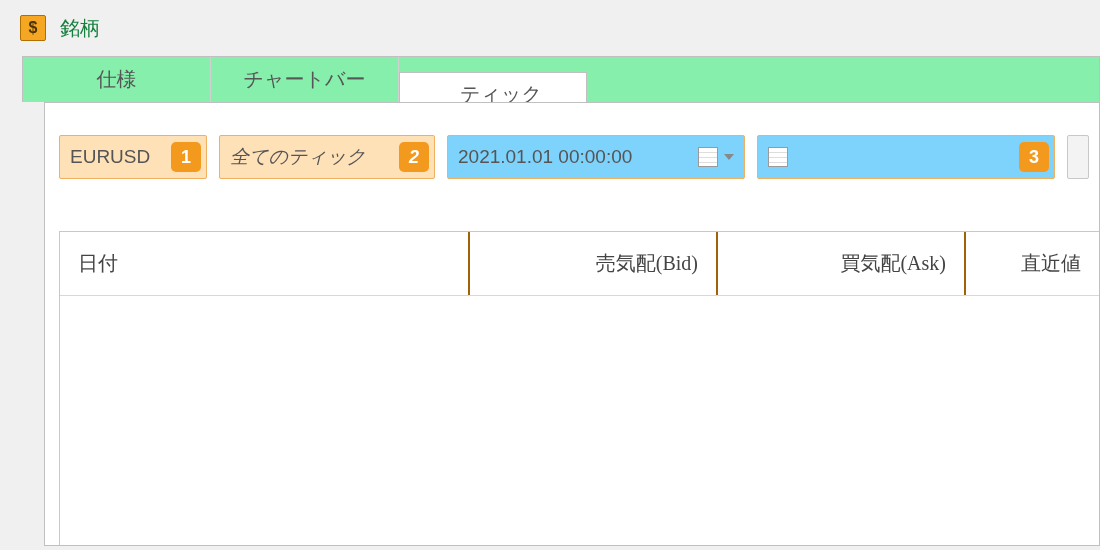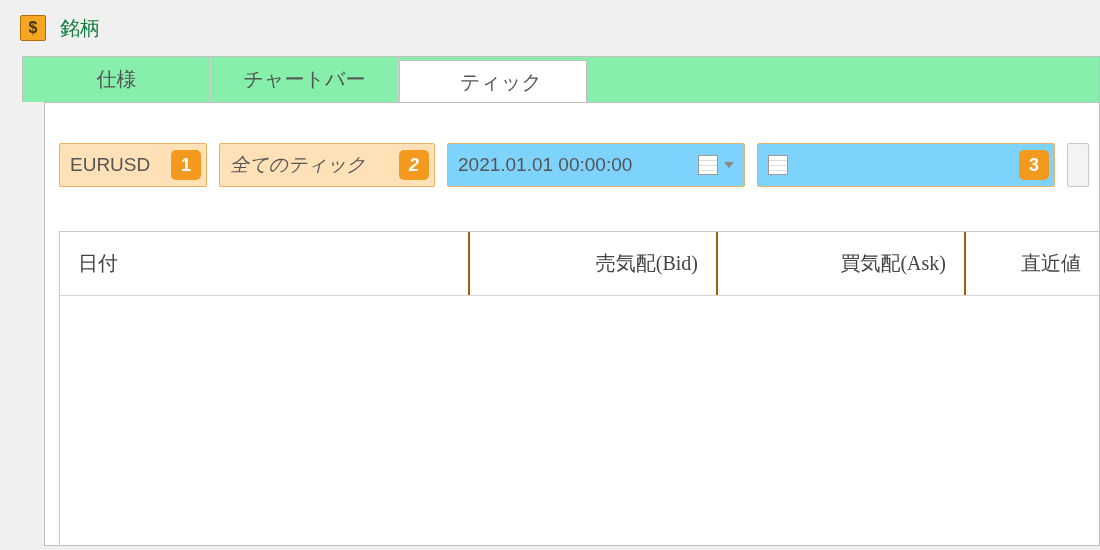--- a/index.html
+++ b/index.html
@@ -49,38 +49,37 @@
     font-size: 20px;
     color: #555;
     border-right: 1px solid #d0d0d0;
     cursor: pointer;
   }
   .tab.active {
     background: #ffffff;
     border: 1px solid #c0c0c0;
     border-bottom: 1px solid #ffffff;
     position: relative;
-    top: 3px;
+    top: 15px;
     padding-left: 16px;
   }
 
   
   .panel {
     margin-left: 22px;
     background: #ffffff;
     border: 1px solid #c0c0c0;
     border-top: 1px solid #c0c0c0;
     height: 444px;
     position: relative;
   }
 
   
   .toolbar {
     display: flex;
-    align-items: center;
     gap: 12px;
     padding: 32px 10px 0 14px;
     height: 92px;
   }
   .field {
     height: 44px;
     background: #ffe1b8;
     border: 1px solid #f0b060;
     border-radius: 2px;
     display: flex;

